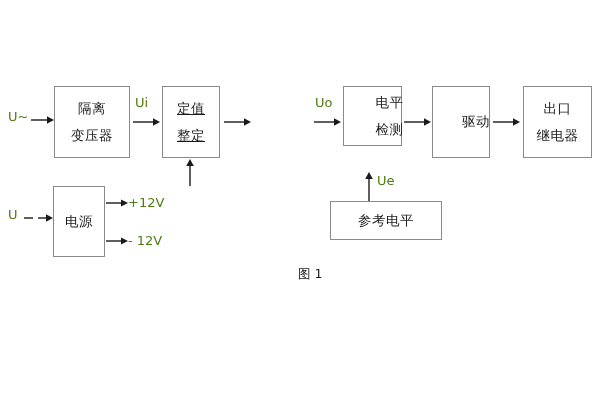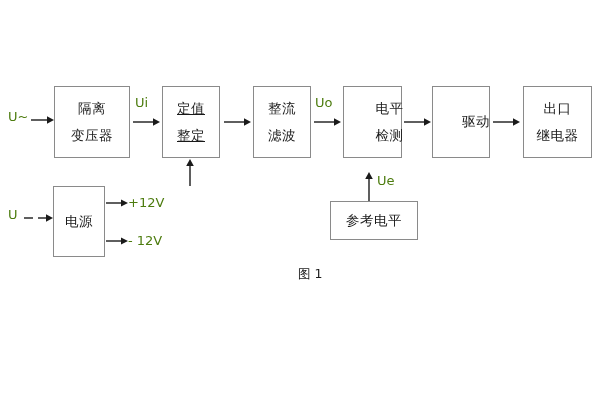--- a/index.html
+++ b/index.html
@@ -113,35 +113,31 @@
     <span class="line">整定</span>
   </div>
 
   <div class="arrow" style="left:224px; top:117px;">
     <svg width="28" height="10" viewBox="0 0 28 10">
       <line x1="0" y1="5" x2="20" y2="5"></line>
       <polygon points="20,1.2 27,5 20,8.8"></polygon>
     </svg>
   </div>
 
-  <div class="node" style="left:253px; top:86px; width:58px; height:72px;">
-    <span class="line">整流</span>
-    <span class="line">滤波</span>
-  </div>
 
   <div class="label sig" style="left:315px; top:96px;">Uo</div>
 
   <div class="arrow" style="left:314px; top:117px;">
     <svg width="28" height="10" viewBox="0 0 28 10">
       <line x1="0" y1="5" x2="20" y2="5"></line>
       <polygon points="20,1.2 27,5 20,8.8"></polygon>
     </svg>
   </div>
 
-  <div class="node" style="left:343px; top:86px; width:59px; height:72px;padding-left:34px;">
+  <div class="node" style="left:343px; top:86px; width:59px; height:60px;padding-left:34px;">
     <span class="line">电平</span>
     <span class="line">检测</span>
   </div>
 
   <div class="arrow" style="left:404px; top:117px;">
     <svg width="28" height="10" viewBox="0 0 28 10">
       <line x1="0" y1="5" x2="20" y2="5"></line>
       <polygon points="20,1.2 27,5 20,8.8"></polygon>
     </svg>
   </div>
@@ -193,21 +189,21 @@
   <div class="label sig" style="left:128px; top:234px;">- 12V</div>
 
 
   <div class="arrow" style="left:185px; top:159px;">
     <svg width="10" height="27" viewBox="0 0 10 27">
       <line x1="5" y1="27" x2="5" y2="7"></line>
       <polygon points="1.2,7 5,0 8.8,7"></polygon>
     </svg>
   </div>
 
-  <div class="node single" style="left:330px; top:201px; width:88px; height:39px;">
+  <div class="node single" style="left:330px; top:201px; width:112px; height:39px;">
     <span class="line">参考电平</span>
   </div>
 
   <div class="arrow" style="left:364px; top:172px;">
     <svg width="10" height="29" viewBox="0 0 10 29">
       <line x1="5" y1="29" x2="5" y2="7"></line>
       <polygon points="1.2,7 5,0 8.8,7"></polygon>
     </svg>
   </div>
   <div class="label sig" style="left:377px; top:174px;">Ue</div>

